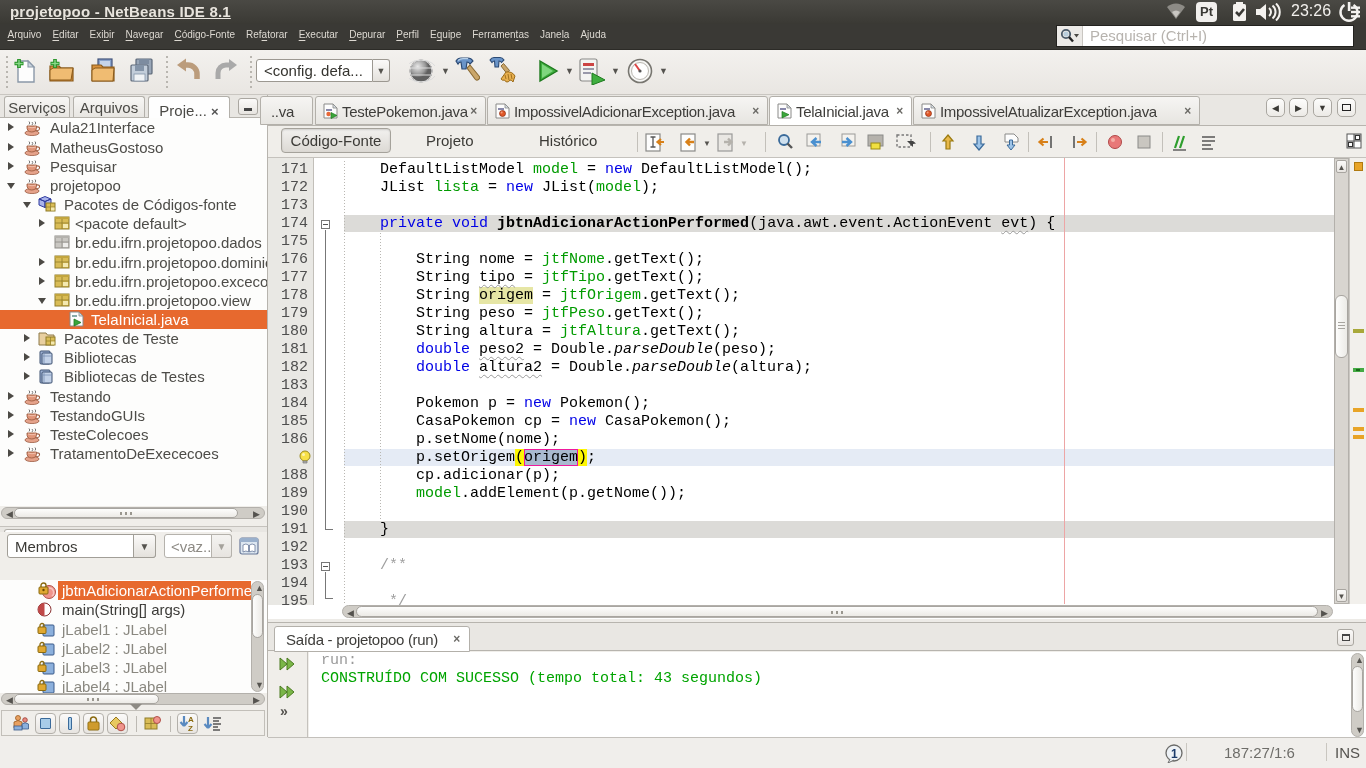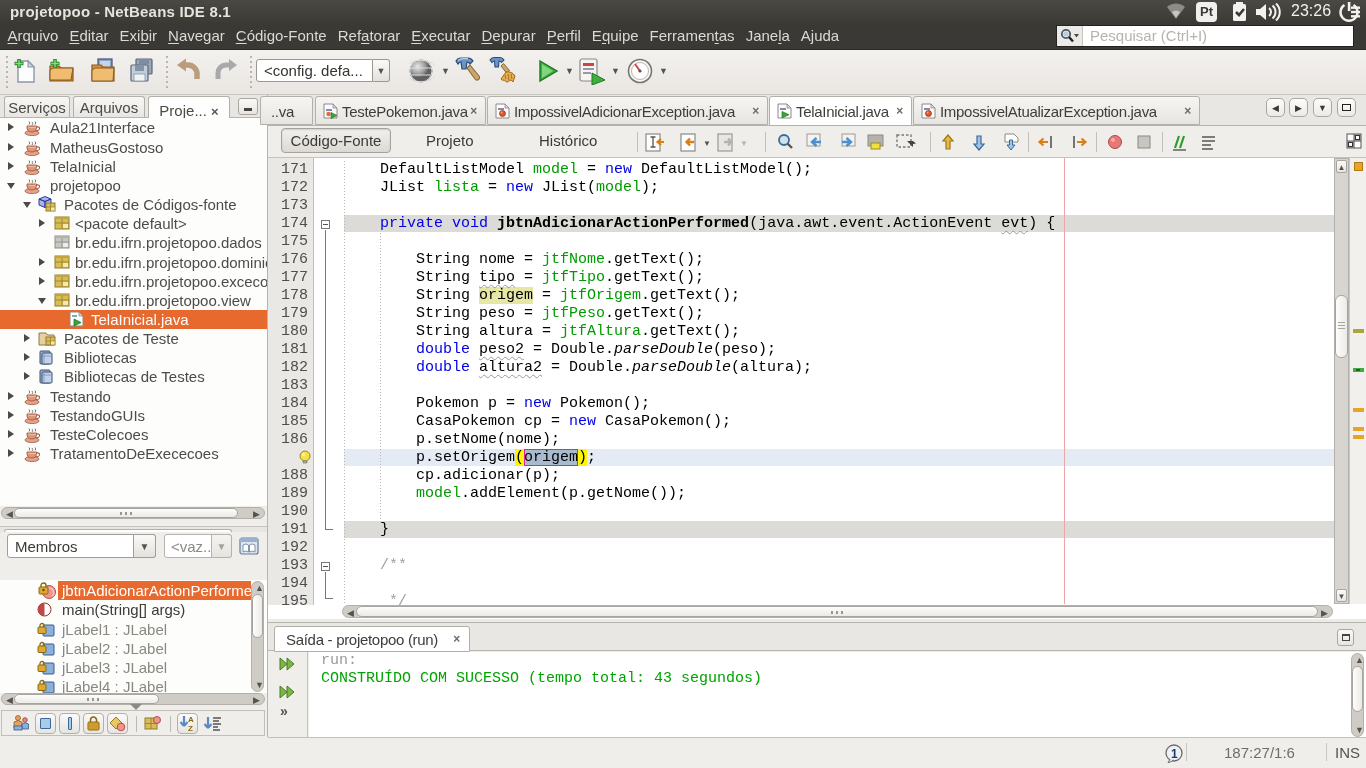--- a/index.html
+++ b/index.html
@@ -2,23 +2,23 @@
 <html><head>
 <meta charset="utf-8">
 <style>
 * { margin:0; padding:0; box-sizing:border-box; }
 html,body { width:1366px; height:768px; overflow:hidden; }
 body { font-family:"Liberation Sans", sans-serif; background:#edebe7; position:relative; }
 .abs { position:absolute; }
 
 #titlebar { left:0; top:0; width:1366px; height:24px;
   background:linear-gradient(#4a4944,#3a3934); }
-#titlebar .t { left:10px; top:3px; color:#e8e4dd; font-size:15px; font-weight:bold; letter-spacing:0.2px; }
+#titlebar .t { left:10px; top:3px; color:#e8e4dd; font-size:15px; font-weight:bold; letter-spacing:0.2px;text-decoration:underline; }
 #menubar { left:0; top:24px; width:1366px; height:26px; background:#3a3935; border-bottom:1px solid #2c2b27; }
-.mi { display:inline-block; color:#ddd9d2; font-size:15px; padding:3px 5.5px 0 5.5px; }
+.mi { display:inline-block; color:#ddd9d2; font-size:10px; padding:3px 5.5px 0 5.5px; }
 .mi u { text-decoration:underline; text-underline-offset:2px; }
 #toolbar { left:0; top:50px; width:1366px; height:45px; background:linear-gradient(#f3f1ee,#e9e6e2); border-bottom:1px solid #c9c6c1; }
 
 #leftpanel { left:0; top:95px; width:268px; height:643px; background:#f0eeea; border-right:1px solid #b7b4ae; }
 .ptabrow { position:absolute; width:100%; background:#e8e6e2; border-bottom:1px solid #b7b4ae; }
 .ptab { position:absolute; border:1px solid #b3b0aa; border-bottom:none; border-radius:3px 3px 0 0;
   background:linear-gradient(#f8f7f5,#e8e6e2); font-size:15px; color:#4b4a46; text-align:center; }
 .ptab.act { background:#fefefe; }
 
 .sbh { position:absolute; background:#cfccc6; border:1px solid #b3b0ab; border-radius:8px; }
@@ -200,21 +200,21 @@
       </svg>
 <div class="abs" style="left:50px;top:21px;font-size:15px;color:#4d4c48;white-space:nowrap;">MatheusGostoso</div>
 <div class="abs" style="left:8px;top:44px;width:0;height:0;border-top:4.5px solid transparent;border-bottom:4.5px solid transparent;border-left:6px solid #4c4a45;"></div>
 <svg class="abs" style="left:24px;top:40px" width="17" height="17" viewBox="0 0 17 17">
         <path d="M5 1.5 q1.5 -1.5 0 -3 M8 2 q1.5 -1.5 0 -3 M11 1.5 q1.5 -1.5 0 -3" stroke="#777" stroke-width="1" fill="none" transform="translate(0,4)"></path>
         <ellipse cx="8" cy="14" rx="7" ry="2.6" fill="#e5a28a" stroke="#9c5b40" stroke-width="0.8"></ellipse>
         <path d="M3 7 h9.5 q0.5 6 -4.75 6 q-5.25 0 -4.75 -6 Z" fill="#e09579" stroke="#9c5b40" stroke-width="0.9"></path>
         <path d="M12.5 8 q3.5 -0.5 3 2 q-0.5 2.2 -3.8 1.6" fill="none" stroke="#9c5b40" stroke-width="1.1"></path>
         <path d="M4 8 q4 1.5 8 0" fill="none" stroke="#f2c0ac" stroke-width="1"></path>
       </svg>
-<div class="abs" style="left:50px;top:40px;font-size:15px;color:#4d4c48;white-space:nowrap;">TelaInicial</div>
+<div class="abs" style="left:50px;top:40px;font-size:15px;color:#4d4c48;white-space:nowrap;">Pesquisar</div>
 <div class="abs" style="left:7px;top:65px;width:0;height:0;border-left:4.5px solid transparent;border-right:4.5px solid transparent;border-top:6px solid #4c4a45;"></div>
 <svg class="abs" style="left:24px;top:59px" width="17" height="17" viewBox="0 0 17 17">
         <path d="M5 1.5 q1.5 -1.5 0 -3 M8 2 q1.5 -1.5 0 -3 M11 1.5 q1.5 -1.5 0 -3" stroke="#777" stroke-width="1" fill="none" transform="translate(0,4)"></path>
         <ellipse cx="8" cy="14" rx="7" ry="2.6" fill="#e5a28a" stroke="#9c5b40" stroke-width="0.8"></ellipse>
         <path d="M3 7 h9.5 q0.5 6 -4.75 6 q-5.25 0 -4.75 -6 Z" fill="#e09579" stroke="#9c5b40" stroke-width="0.9"></path>
         <path d="M12.5 8 q3.5 -0.5 3 2 q-0.5 2.2 -3.8 1.6" fill="none" stroke="#9c5b40" stroke-width="1.1"></path>
         <path d="M4 8 q4 1.5 8 0" fill="none" stroke="#f2c0ac" stroke-width="1"></path>
       </svg>
 <div class="abs" style="left:50px;top:59px;font-size:15px;color:#4d4c48;white-space:nowrap;">projetopoo</div>
 <div class="abs" style="left:23px;top:84px;width:0;height:0;border-left:4.5px solid transparent;border-right:4.5px solid transparent;border-top:6px solid #4c4a45;"></div>

